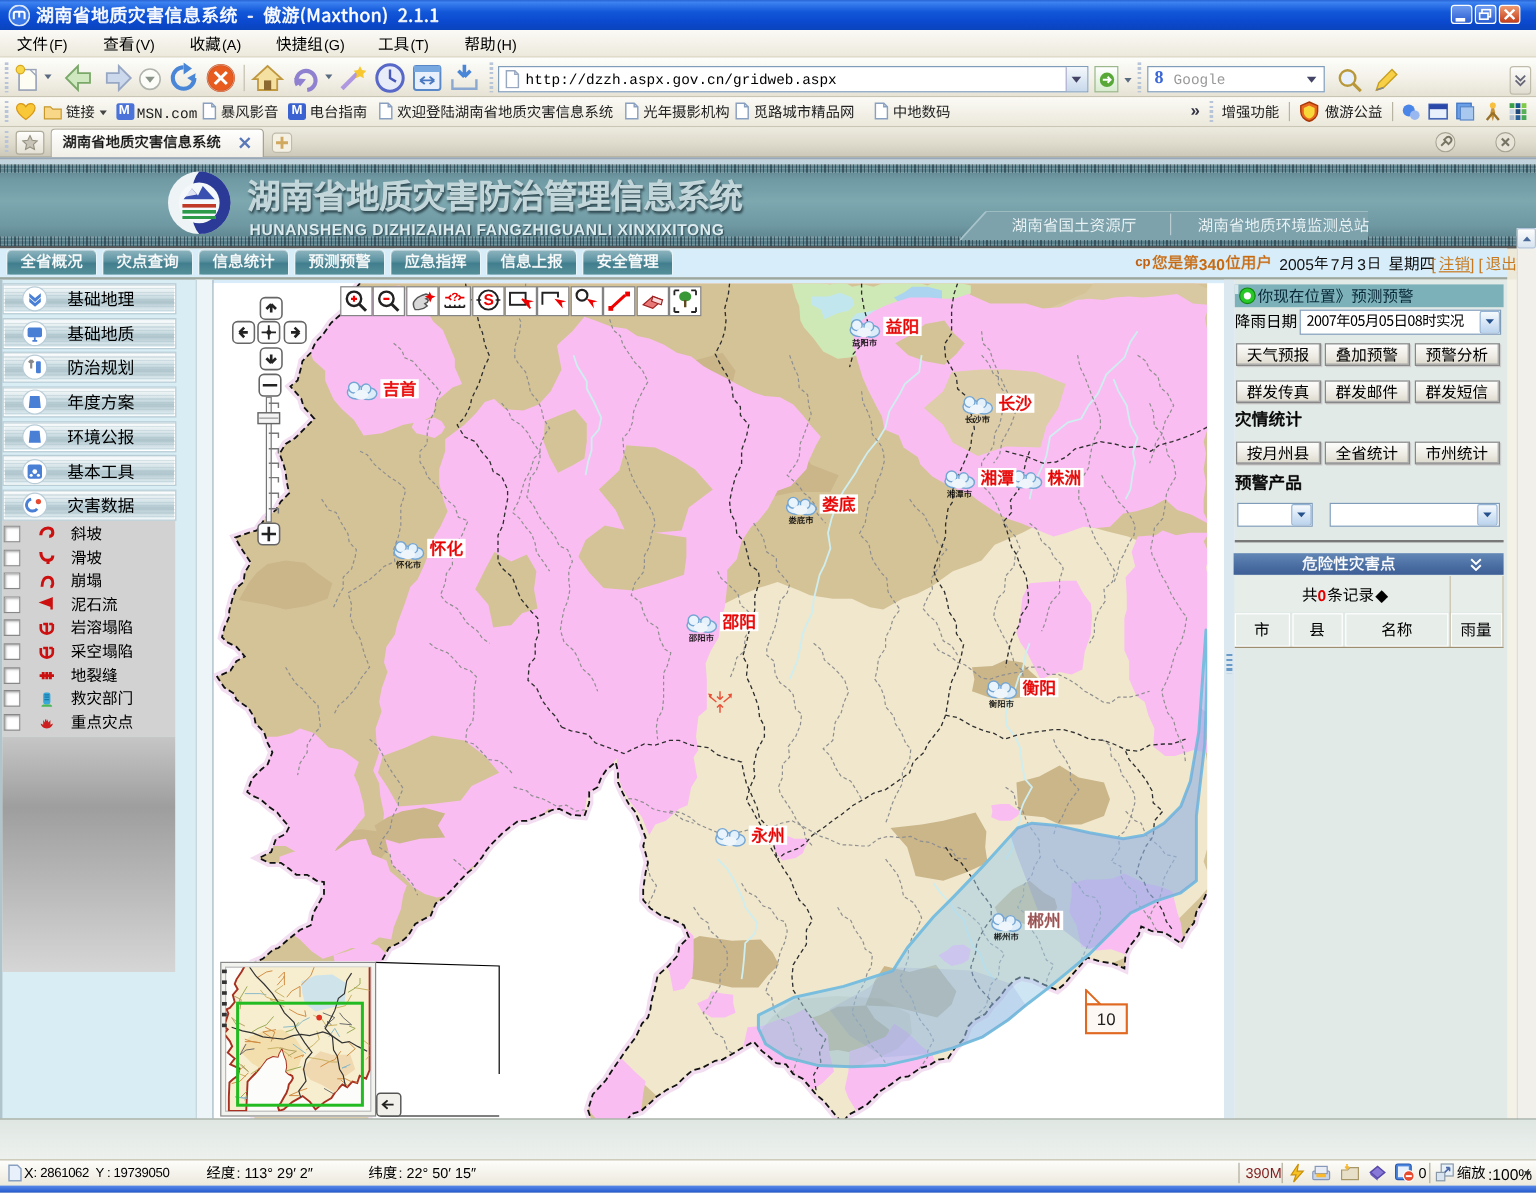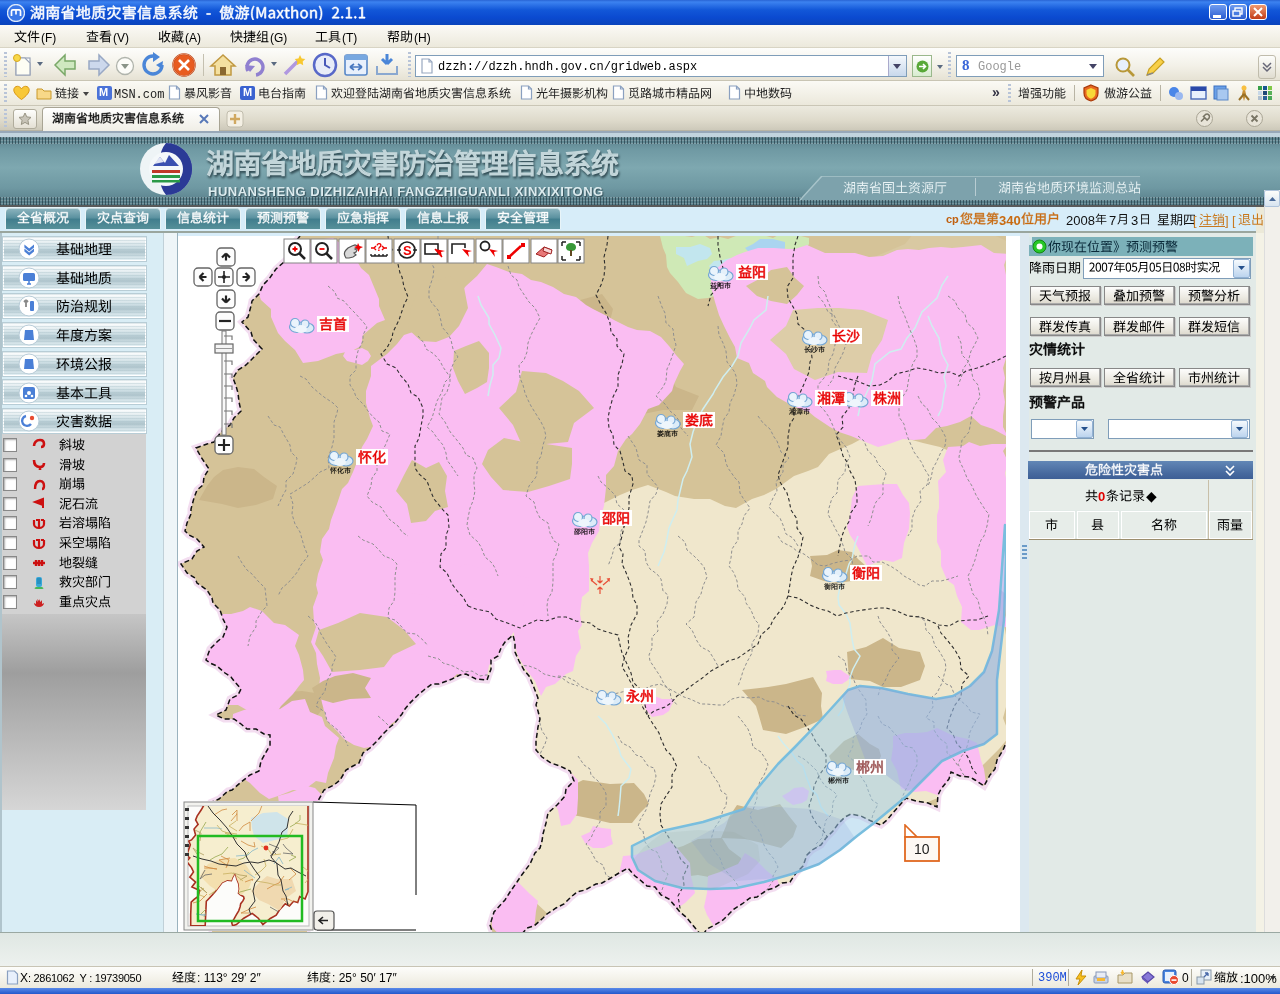--- a/index.html
+++ b/index.html
@@ -381,21 +381,21 @@
 <svg class="ab" style="left:374px;top:52px" width="27" height="26">
     <path d="M13 2v10M13 12l-5-5M13 12l5-5" stroke="#4a86d8" stroke-width="3" fill="none"></path>
     <path d="M3 14v8h20v-8" fill="none" stroke="#8aa8d0" stroke-width="2"></path>
   </svg>
 <div style="position:absolute;left:408px;top:52px;width:3px;height:25px;background:repeating-linear-gradient(180deg,#b8c4d8 0 2px,transparent 2px 4px);"></div>
 <div style="position:absolute;left:415px;top:55px;width:492px;height:22px;background:#fff;border:1px solid #7f9db9;"></div>
 <svg class="ab" style="left:420px;top:58px" width="14" height="16">
     <path d="M2 1h7l3 3v11H2z" fill="#fff" stroke="#98a8c0" stroke-width="1.2"></path>
     <path d="M9 1v3h3" fill="none" stroke="#98a8c0" stroke-width="1.2"></path>
   </svg>
-<div style="position:absolute;left:438px;top:60px;font-family:Liberation Mono,monospace;font-size:12px;color:#000;">dzzh://dzzh.hndh.gov.cn/gridweb.aspx</div>
+<div style="position:absolute;left:438px;top:60px;font-family:Liberation Mono,monospace;font-size:12px;color:#000;">http://dzzh.aspx.gov.cn/gridweb.aspx</div>
 <div style="position:absolute;left:888px;top:56px;width:18px;height:20px;background:linear-gradient(180deg,#f4f8fc,#c8d8ec);border-left:1px solid #aac;"></div>
 <svg class="ab" style="left:892px;top:63px" width="10" height="8">
     <path d="M1 1l4 5 4-5z" fill="#446"></path>
   </svg>
 <div style="position:absolute;left:912px;top:55px;width:20px;height:22px;background:linear-gradient(180deg,#fff,#d8ecd0);border:1px solid #9ab88c;"></div>
 <svg class="ab" style="left:916px;top:60px" width="13" height="13">
     <circle cx="6.5" cy="6.5" r="6" fill="#58a838"></circle>
     <path d="M3 6.5h6M7 4l2.5 2.5L7 9" stroke="#fff" stroke-width="1.6" fill="none"></path>
   </svg>
 <svg class="ab" style="left:936px;top:63px" width="8" height="8">
@@ -802,21 +802,21 @@
 <div style="position:absolute;left:999px;top:213px;font-size:13px;font-weight:bold;color:#c86a10;">340</div>
 <div style="position:absolute;left:1021px;top:212px;">
     <svg width="39" height="13" viewBox="0 -880 3000 1000">
       <g transform="scale(1,-1)" fill="#c86a10" stroke="#c86a10" stroke-width="30">
         <use href="#c4f4d" x="0"></use>
         <use href="#c7528" x="1000"></use>
         <use href="#c6237" x="2000"></use>
       </g>
     </svg>
   </div>
-<div style="position:absolute;left:1066px;top:213px;font-size:13px;color:#111;font-family:Liberation Sans,sans-serif;">2008</div>
+<div style="position:absolute;left:1066px;top:213px;font-size:13px;color:#111;font-family:Liberation Sans,sans-serif;">2005</div>
 <div style="position:absolute;left:1095px;top:213px;">
     <svg width="12" height="12" viewBox="0 -880 1000 1000">
       <g transform="scale(1,-1)" fill="#111">
         <use href="#c5e74" x="0"></use>
       </g>
     </svg>
   </div>
 <div style="position:absolute;left:1109px;top:213px;font-size:13px;color:#111;">7</div>
 <div style="position:absolute;left:1117px;top:213px;">
     <svg width="12" height="12" viewBox="0 -880 1000 1000">
@@ -1914,23 +1914,23 @@
   </div>
 <div style="position:absolute;left:197px;top:971px;font-family:Liberation Sans,sans-serif;font-size:12px;color:#000;">: 113° 29′ 2″</div>
 <div style="position:absolute;left:307px;top:971px;">
     <svg width="24" height="12" viewBox="0 -880 2000 1000">
       <g transform="scale(1,-1)" fill="#000">
         <use href="#c7eac" x="0"></use>
         <use href="#c5ea6" x="1000"></use>
       </g>
     </svg>
   </div>
-<div style="position:absolute;left:332px;top:971px;font-family:Liberation Sans,sans-serif;font-size:12px;color:#000;">: 25° 50′ 17″</div>
+<div style="position:absolute;left:332px;top:971px;font-family:Liberation Sans,sans-serif;font-size:12px;color:#000;">: 22° 50′ 15″</div>
 <div style="position:absolute;left:1032px;top:969px;width:1px;height:17px;background:#b0ac9c;"></div>
-<div style="position:absolute;left:1038px;top:971px;font-family:Liberation Mono, monospace;font-size:12px;color:#1d4ed8;">390M</div>
+<div style="position:absolute;left:1038px;top:971px;font-family:Liberation Sans, sans-serif;font-size:12px;color:#7f1d1d;">390M</div>
 <div style="position:absolute;left:1068px;top:969px;width:1px;height:17px;background:#b0ac9c;"></div>
 <svg class="ab" style="left:1073px;top:969px" width="16" height="17">
     <path d="M9 1L3 10h4l-2 6 8-9H8z" fill="#f8c020" stroke="#c89008" stroke-width="1"></path>
   </svg>
 <svg class="ab" style="left:1092px;top:970px" width="18" height="15">
     <rect x="2" y="6" width="14" height="7" rx="1" fill="#c8d4e8" stroke="#8898b8"></rect>
     <rect x="4" y="2" width="10" height="6" fill="#e8ecf4" stroke="#8898b8"></rect>
     <rect x="5" y="8" width="8" height="3" fill="#f8b830"></rect>
   </svg>
 <svg class="ab" style="left:1116px;top:969px" width="18" height="16">

